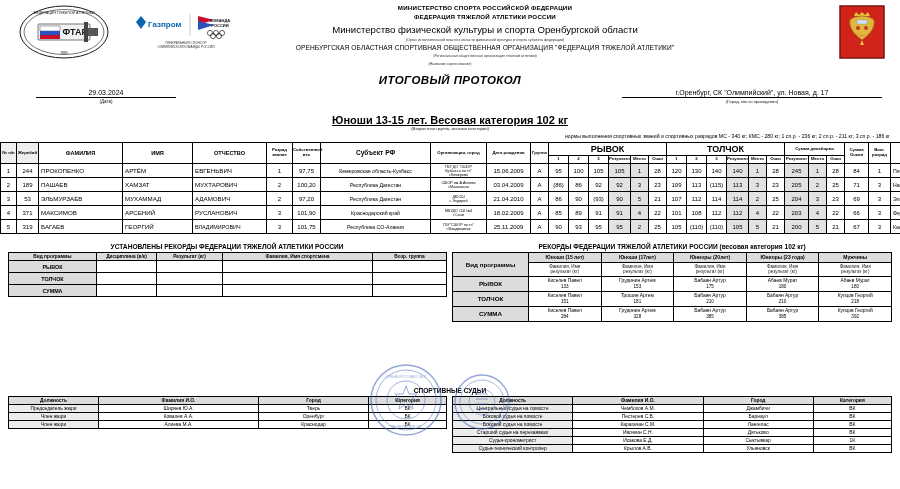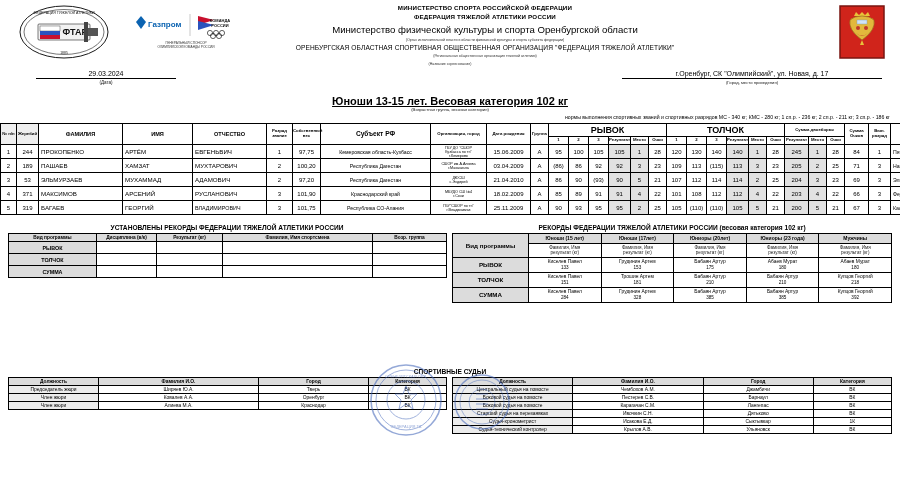--- a/index.html
+++ b/index.html
@@ -135,20 +135,21 @@
       <div class="l1">МИНИСТЕРСТВО СПОРТА  РОССИЙСКОЙ ФЕДЕРАЦИИ</div>
       <div class="l2">ФЕДЕРАЦИЯ ТЯЖЕЛОЙ АТЛЕТИКИ РОССИИ</div>
       <div class="l3">Министерство физической культуры и спорта Оренбургской области</div>
       <div class="sub">(Орган исполнительной власти в области физической культуры и спорта субъекта федерации)</div>
       <div class="l4">ОРЕНБУРГСКАЯ ОБЛАСТНАЯ СПОРТИВНАЯ ОБЩЕСТВЕННАЯ ОРГАНИЗАЦИЯ "ФЕДЕРАЦИЯ ТЯЖЕЛОЙ АТЛЕТИКИ"</div>
       <div class="sub">(Региональная общественная организация тяжелой атлетики)</div>
     </div>
   </div>
 
   <div class="sub" style="text-align:center">(Название соревнования)</div>
+  <div class="title-prot">ИТОГОВЫЙ ПРОТОКОЛ</div>
 
   <div class="meta">
     <div class="date-box">
       <div class="v">29.03.2024</div>
       <div class="c">(Дата)</div>
     </div>
     <div class="place-box">
       <div class="v">г.Оренбург, СК "Олимпийский", ул. Новая, д. 17</div>
       <div class="c">(Город, место проведения)</div>
     </div>

